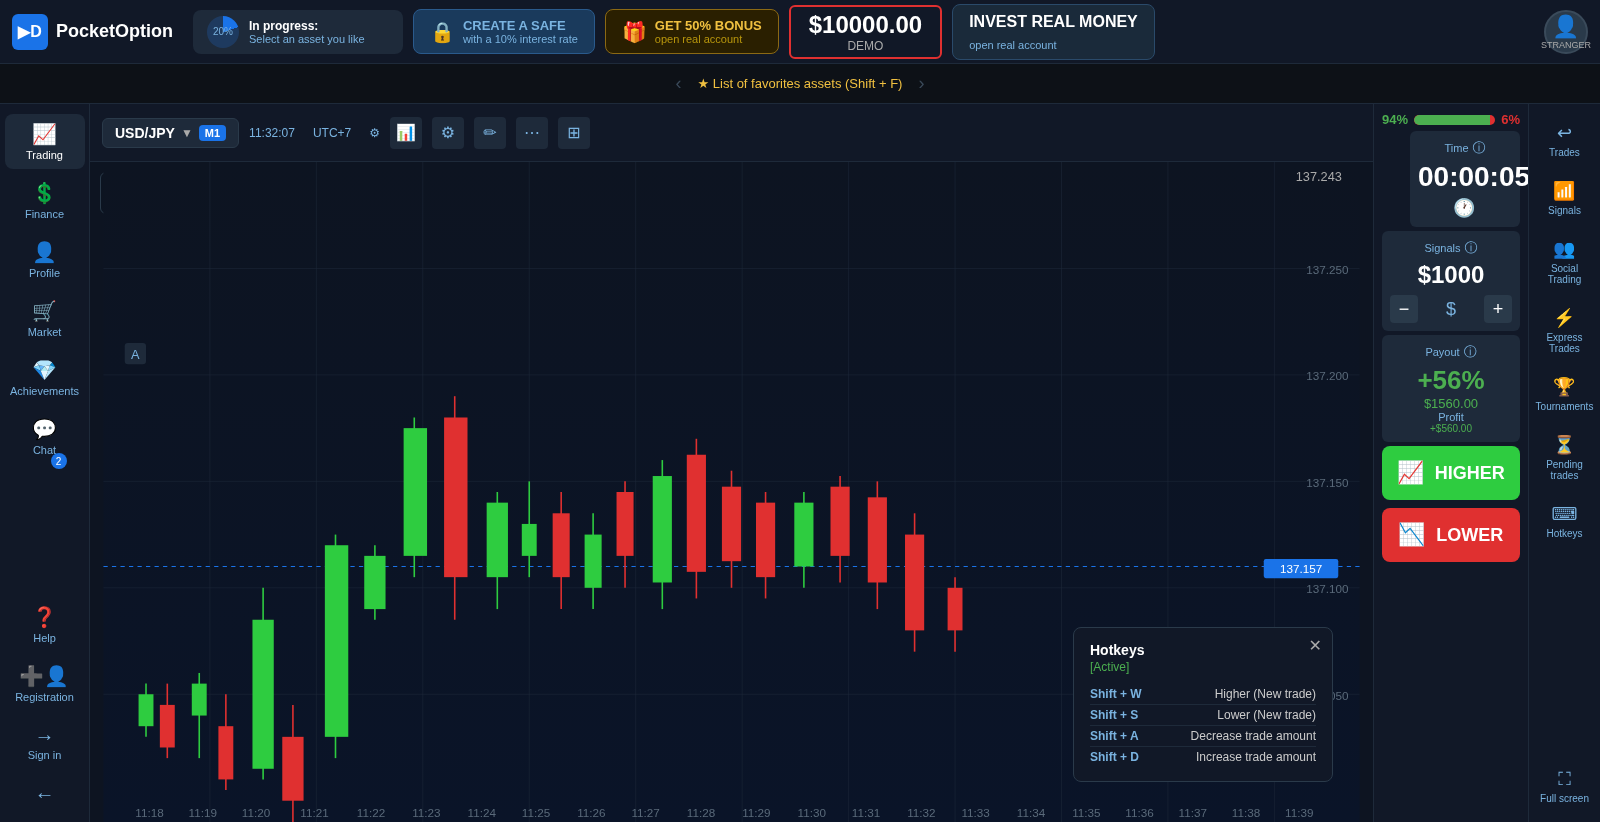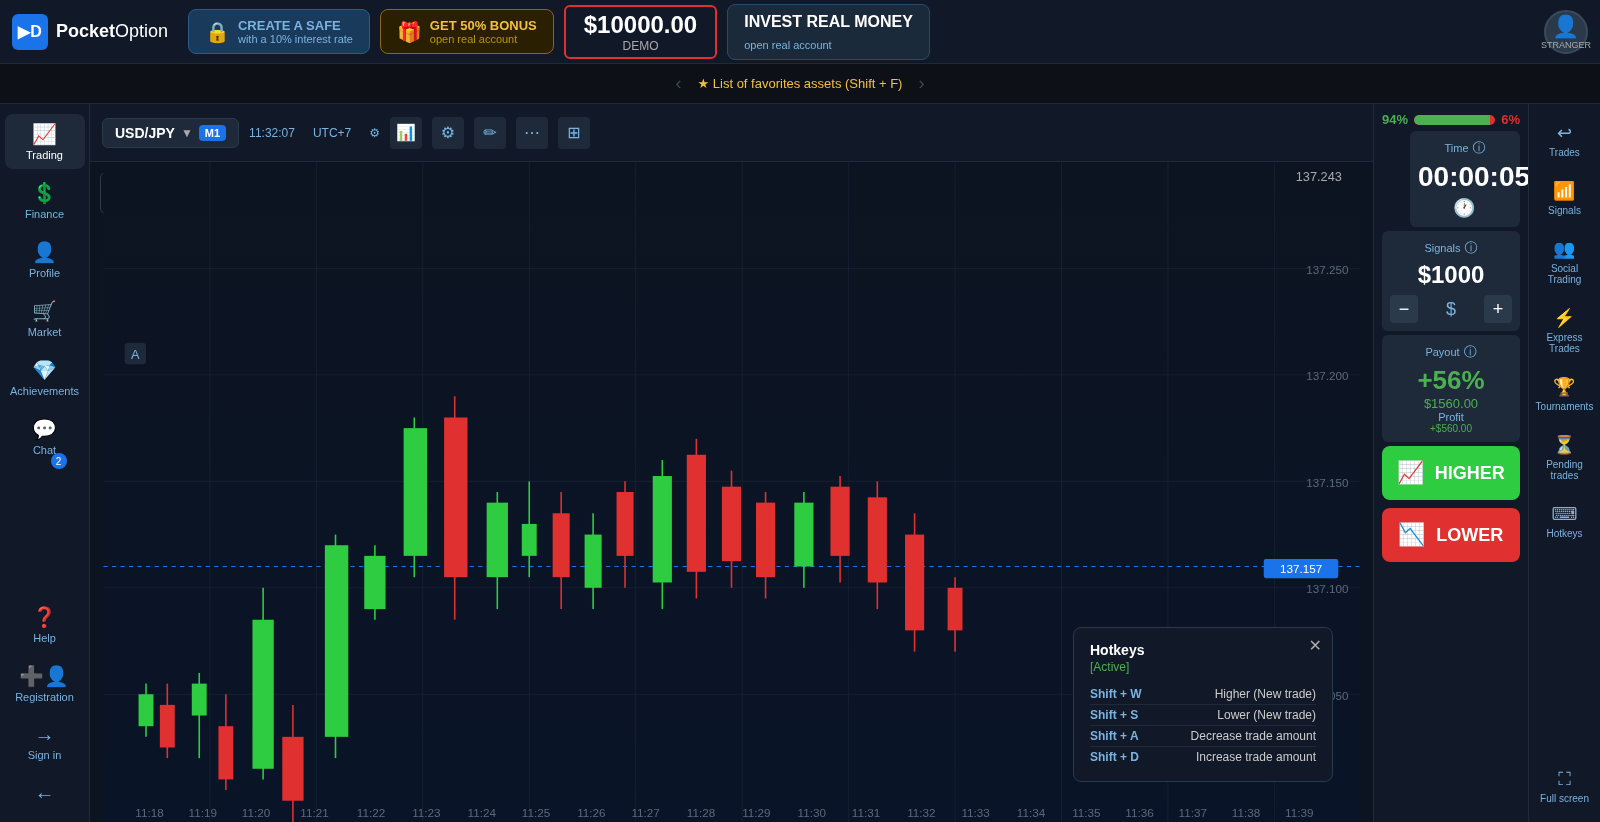--- a/index.html
+++ b/index.html
@@ -108,24 +108,33 @@
     
     .demo-highlight { border: 2px solid #e03030; border-radius: 6px; }
   </style>
 </head>
 <body>
 
 <div class="topbar">
   <div class="logo">
     <div class="logo-icon">▶D</div>
     <div class="logo-text">
-      <span>Pocket</span><span style="font-weight:400">Option</span>
-    </div>
-  </div>
-
+      <span>Pocket</span><span style="font-weight:700">Option</span>
+    </div>
+  </div>
+
+  <div class="progress-bar-widget">
+    <div class="progress-circle">
+      <span style="font-size:10px;color:#7ab3e0">20%</span>
+    </div>
+    <div class="progress-text">
+      <div class="main">In progress:</div>
+      <div style="font-size:11px;color:#7ab3e0">Select an asset you like</div>
+    </div>
+  </div>
 
   <div class="topbar-btn btn-safe">
     <span style="font-size:20px;">🔒</span>
     <div>
       <div style="font-weight:bold;font-size:13px;">CREATE A SAFE</div>
       <div style="font-size:11px;color:#7ab3e0">with a 10% interest rate</div>
     </div>
   </div>
 
   <div class="topbar-btn btn-bonus">

